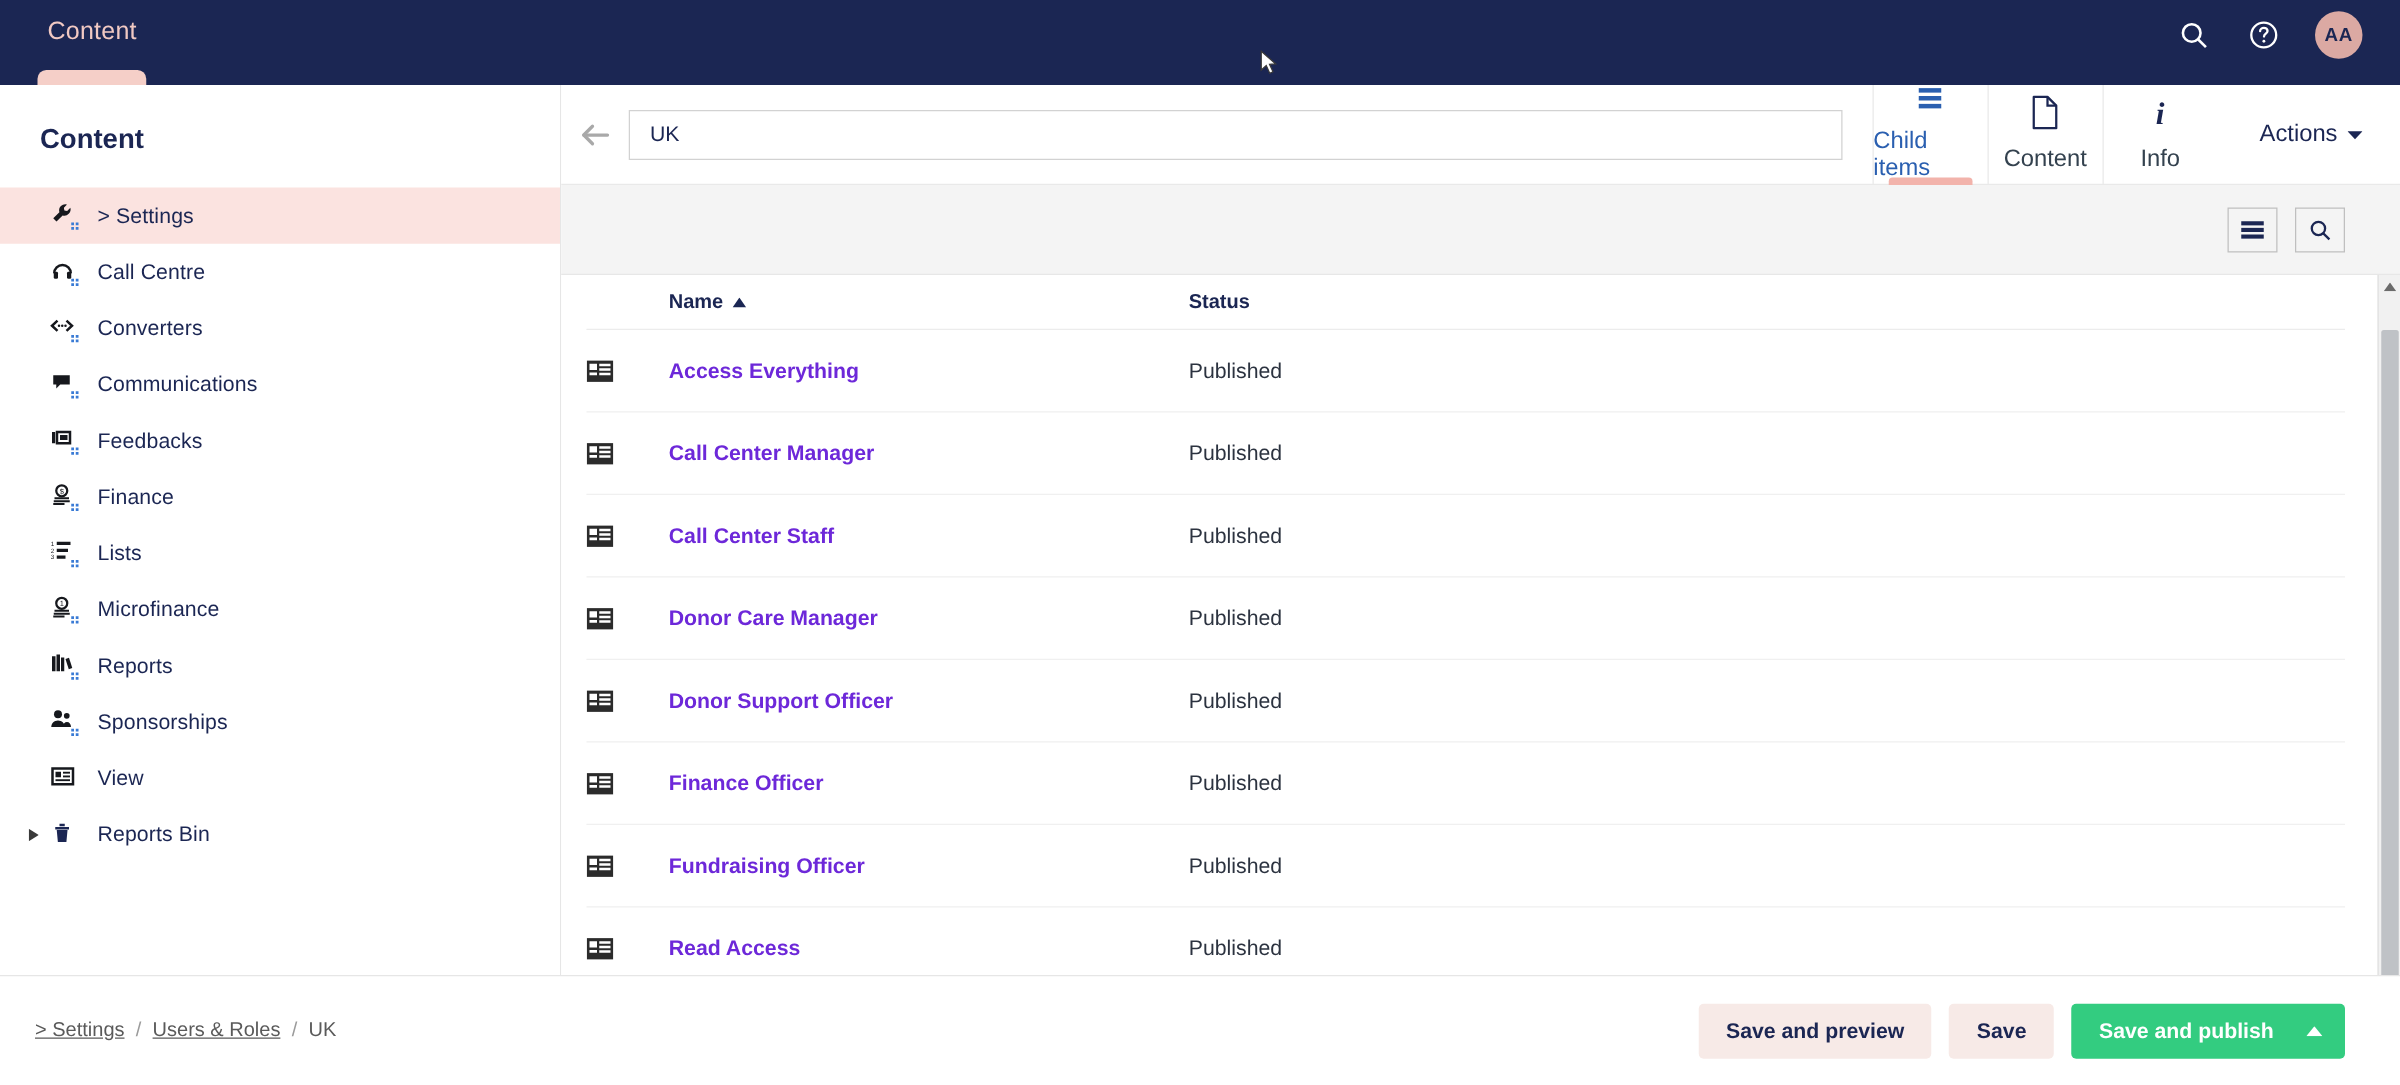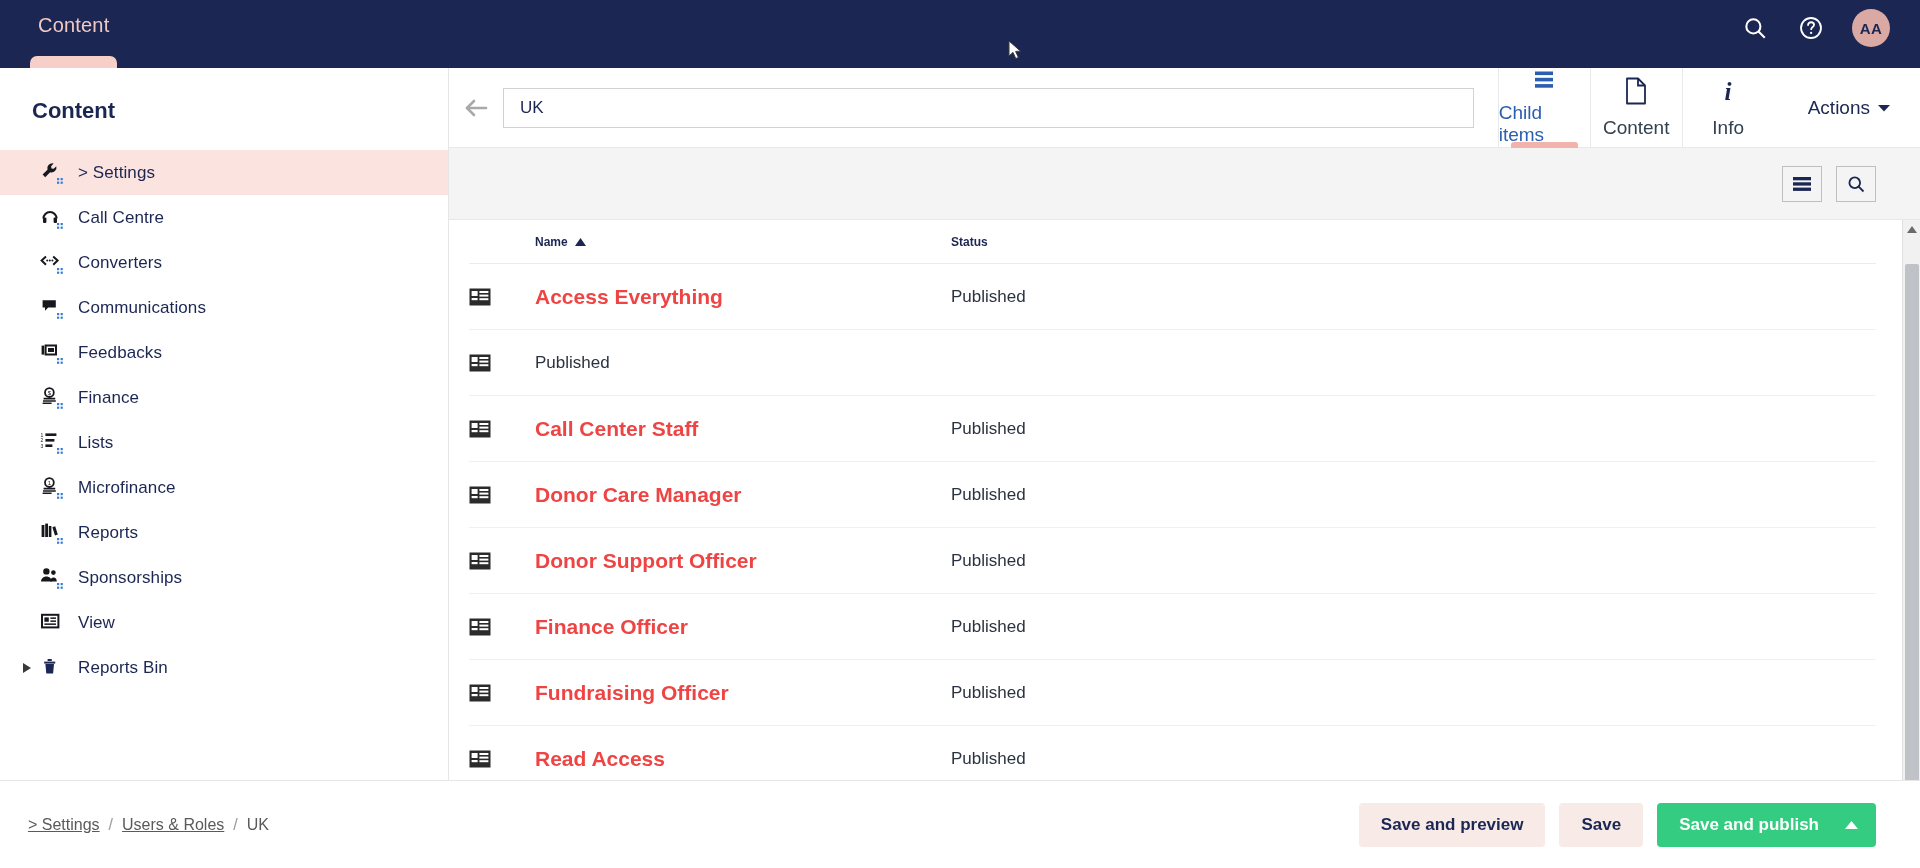--- a/index.html
+++ b/index.html
@@ -122,34 +122,34 @@
   
   .table-wrap {
     position: absolute; left: 20px; top: 152px; right: 44px; bottom: 88px;
     background: #fff; overflow: hidden;
   }
   .thead {
     display: flex; align-items: center; height: 44px;
     border-bottom: 1px solid #ececec;
   }
   .th {
-    font-size: 12px; color: #1b2653; font-weight: 600;
+    font-size: 16px; color: #1b2653; font-weight: 600;
     display: flex; align-items: center; gap: 7px;
   }
   .col-icon { width: 66px; flex: 0 0 66px; }
   .col-name { width: 416px; flex: 0 0 416px; }
   .col-status { flex: 1; }
   .trow {
     display: flex; align-items: center; height: 66px;
     border-bottom: 1px solid #f0f0f0; cursor: pointer;
   }
   .row-icon { width: 66px; flex: 0 0 66px; display: flex; align-items: center; }
   .row-name {
     width: 416px; flex: 0 0 416px;
-    font-size: 21px; color: #ef4444; font-weight: 600;
+    font-size: 17px; color: #6d28d9; font-weight: 600;
   }
   .row-status { flex: 1; font-size: 17px; color: #2c3340; }
 
   
   .vscroll {
     position: absolute; right: 0; top: 152px; bottom: 88px; width: 18px;
     background: #f1f1f1; border-left: 1px solid #e0e0e0;
   }
   .vscroll-arrow {
     height: 18px; display: flex; align-items: center; justify-content: center;
@@ -487,20 +487,21 @@
           <span class="row-icon">
             <svg width="22" height="18" viewBox="0 0 22 18">
               <rect x="0.5" y="0.5" width="21" height="17" fill="#2b2b2b"></rect>
               <rect x="2.6" y="3" width="6" height="5" fill="#ffffff"></rect>
               <rect x="2.6" y="10" width="6" height="2.2" fill="#ffffff"></rect>
               <rect x="10.4" y="3" width="9" height="2" fill="#ffffff"></rect>
               <rect x="10.4" y="6.6" width="9" height="2" fill="#ffffff"></rect>
               <rect x="10.4" y="10.2" width="9" height="2" fill="#ffffff"></rect>
             </svg>
           </span>
+          <span class="row-name">Call Center Manager</span>
           <span class="row-status">Published</span>
         </div>
         <div class="trow">
           <span class="row-icon">
             <svg width="22" height="18" viewBox="0 0 22 18">
               <rect x="0.5" y="0.5" width="21" height="17" fill="#2b2b2b"></rect>
               <rect x="2.6" y="3" width="6" height="5" fill="#ffffff"></rect>
               <rect x="2.6" y="10" width="6" height="2.2" fill="#ffffff"></rect>
               <rect x="10.4" y="3" width="9" height="2" fill="#ffffff"></rect>
               <rect x="10.4" y="6.6" width="9" height="2" fill="#ffffff"></rect>

